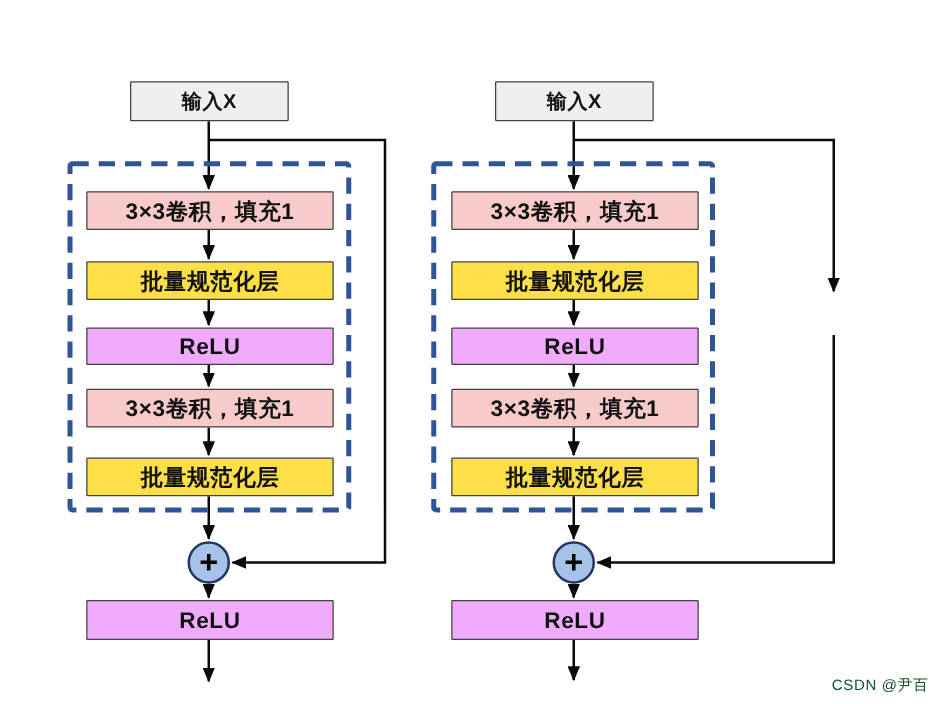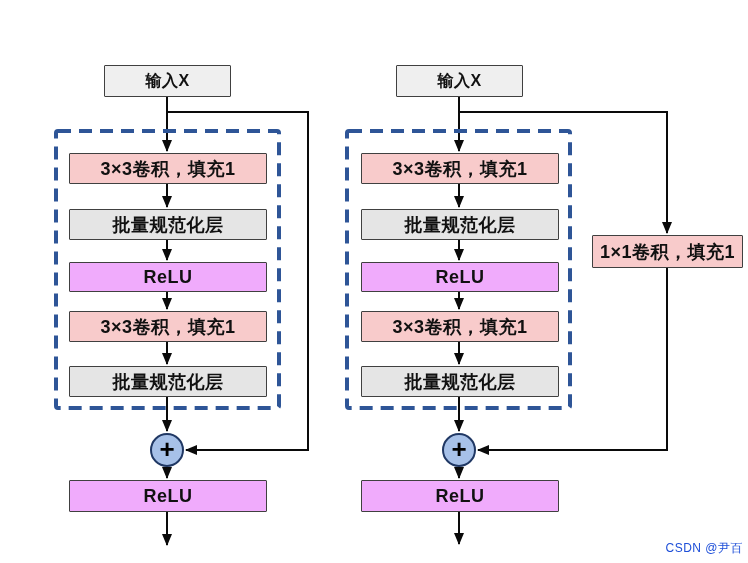--- a/index.html
+++ b/index.html
@@ -22,21 +22,21 @@
     justify-content: center;
     font-weight: bold;
     font-size: 18px;
     color: #111111;
     letter-spacing: 0.5px;
     white-space: nowrap;
     z-index: 2;
   }
   .input-box  { background: #EFEFEF; font-size: 16px; }
   .conv-box   { background: #F8CBCB; }
-  .bn-box     { background: #e5e5e5; text-align: right; }
+  .bn-box     { background: #fde047; text-align: right; }
   .relu-box   { background: #f0abfc; }
   .plus-circle {
     position: absolute;
     box-sizing: border-box;
     width: 34px; height: 34px;
     border-radius: 50%;
     background: #A7C1E8;
     border: 2px solid #203864;
     display: flex;
     align-items: center;
@@ -46,21 +46,21 @@
     line-height: 1;
     color: #000000;
     padding-bottom: 3px;
     z-index: 3;
   }
   .watermark {
     position: absolute;
     right: 5px;
     bottom: 6px;
     font-size: 12px;
-    color: #1d4ed8;
+    color: #14532d;
     letter-spacing: 0.5px;
   }
 </style>
 </head>
 <body>
 
 <div id="canvas">
 
   <svg id="wires" width="748" height="563" viewBox="0 0 748 563">
     <defs>
@@ -120,21 +120,20 @@
   <div class="box conv-box" style="left:361px; top:153px; width:198px; height:31px;">3×3卷积，填充1</div>
 
   <div class="box bn-box" style="left:361px; top:209px; width:198px; height:31px;">批量规范化层</div>
 
   <div class="box relu-box" style="left:361px; top:262px; width:198px; height:30px;">ReLU</div>
 
   <div class="box conv-box" style="left:361px; top:311px; width:198px; height:31px;">3×3卷积，填充1</div>
 
   <div class="box bn-box" style="left:361px; top:366px; width:198px; height:31px;">批量规范化层</div>
 
-  <div class="box conv-box" style="left:592px; top:235px; width:151px; height:33px;">1×1卷积，填充1</div>
 
   <div class="plus-circle" style="left:442px; top:433px;">
     <span>+</span>
   </div>
 
   <div class="box relu-box" style="left:361px; top:480px; width:198px; height:32px;">ReLU</div>
 
   <div class="watermark">CSDN @尹百</div>
 
 </div>

